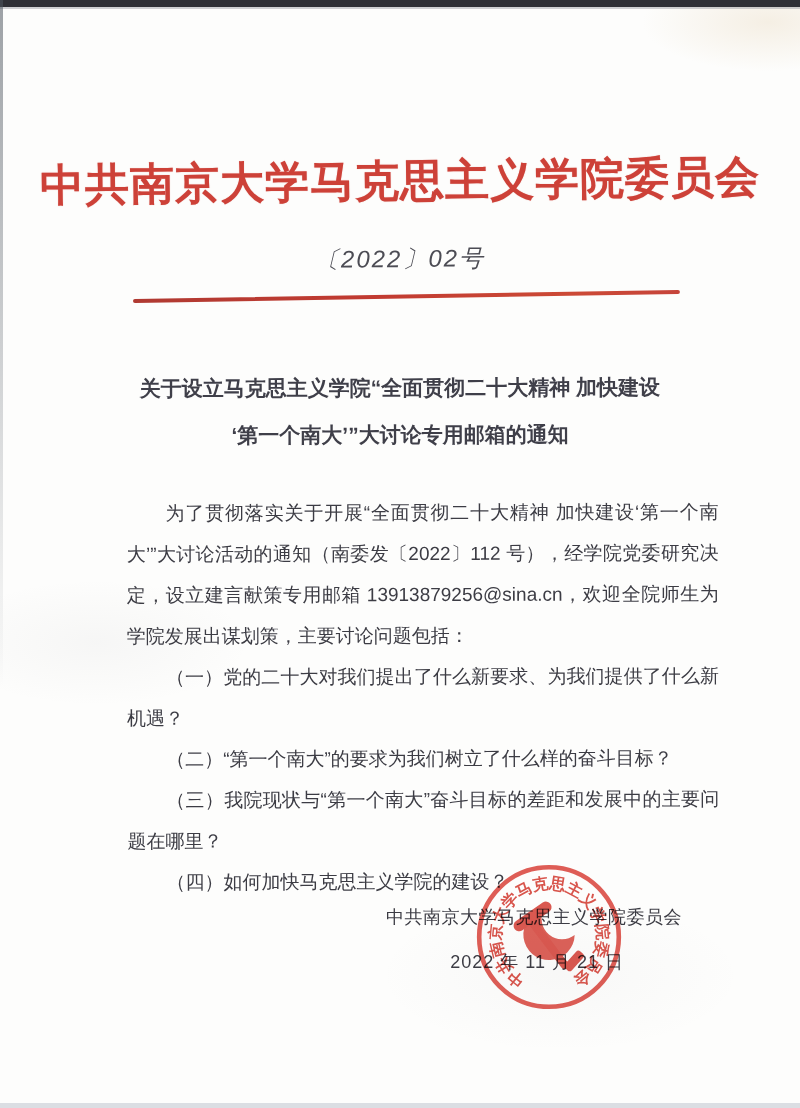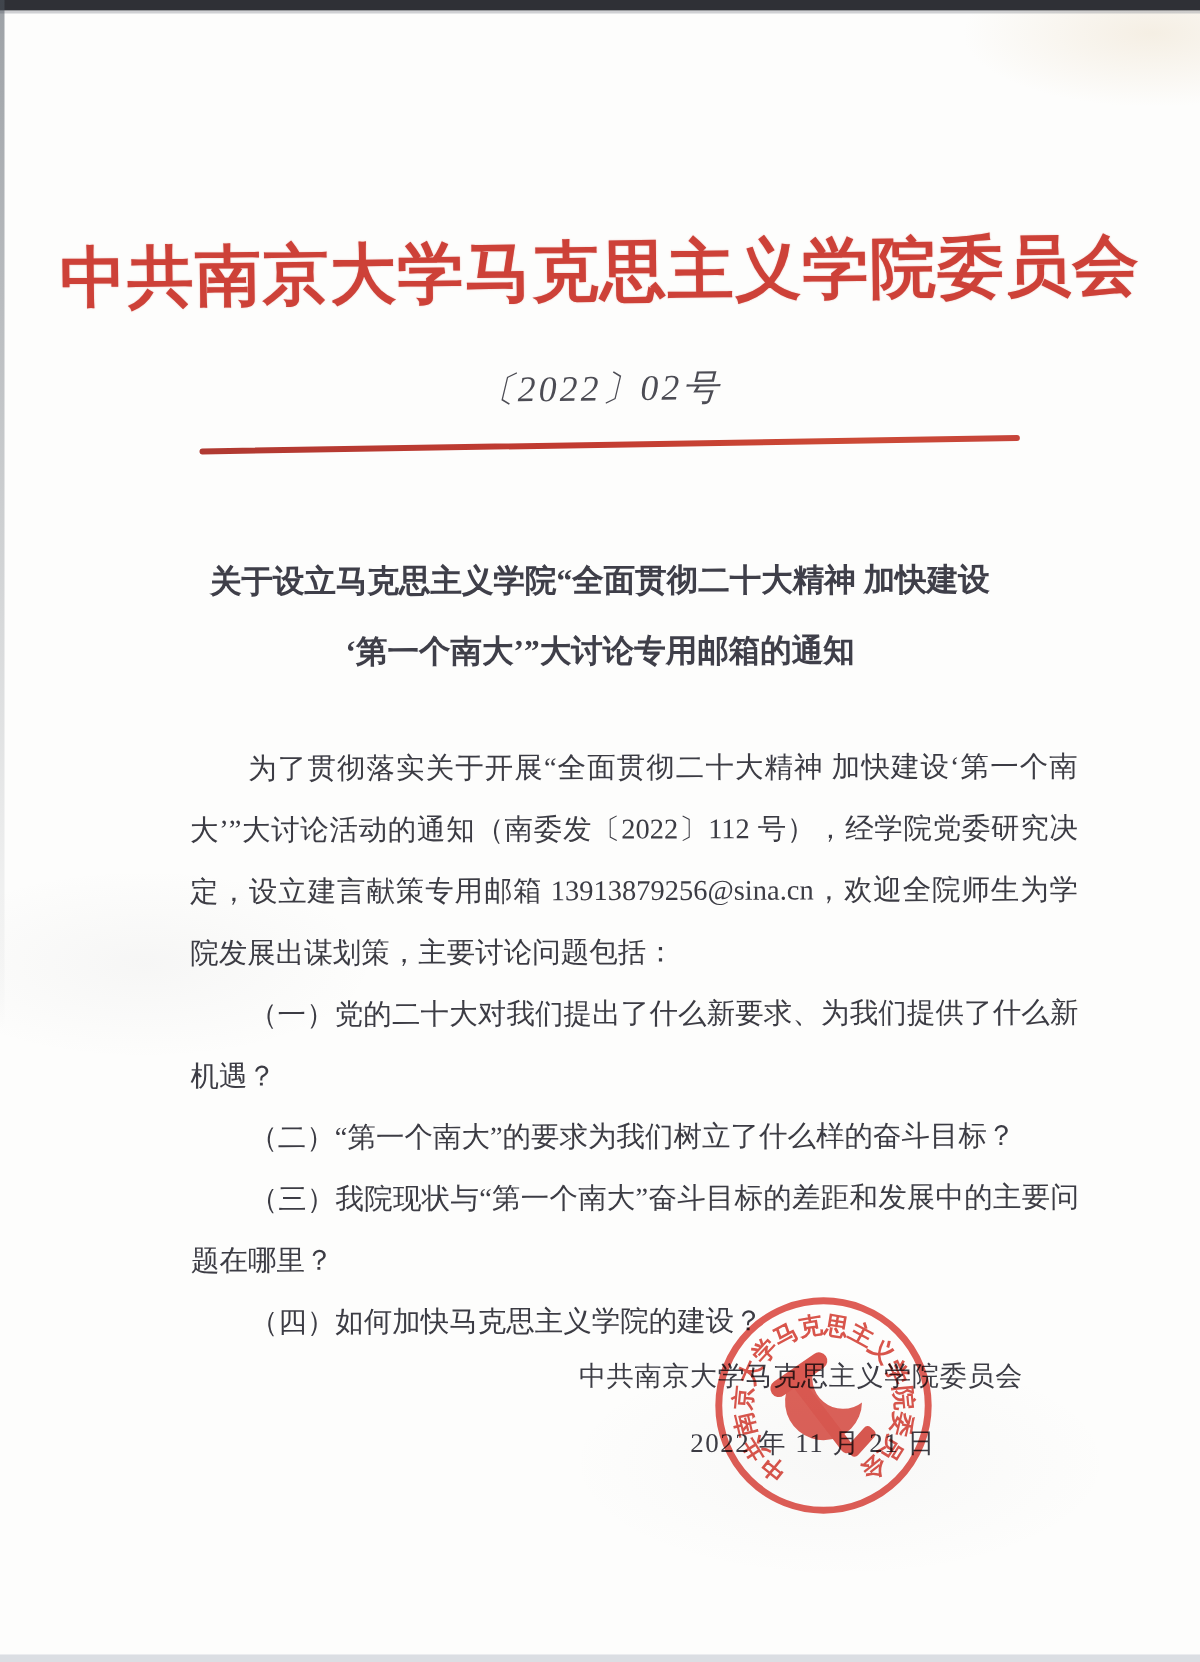--- a/index.html
+++ b/index.html
@@ -6,21 +6,21 @@
   .page{
     position:relative;
     width:800px;height:1108px;
     margin:0 auto;
     background:#fdfdfc;
     background-image:
       radial-gradient(ellipse 180px 70px at 96% 2%, rgba(226,206,172,.30), rgba(226,206,172,0) 70%),
       radial-gradient(ellipse 220px 90px at 12% 58%, rgba(120,120,125,.05), rgba(120,120,125,0) 70%),
       radial-gradient(ellipse 260px 110px at 70% 88%, rgba(120,120,125,.04), rgba(120,120,125,0) 70%);
     overflow:hidden;
-    font-family:Liberation Serif, serif;
+    font-family:Liberation Sans, sans-serif;
   }
   .edge-top{position:absolute;top:0;left:0;right:0;height:7px;background:#2f3036;}
   .edge-top-fade{position:absolute;top:7px;left:0;right:0;height:2px;background:#a2a4aa;opacity:.5;}
   .edge-left{position:absolute;top:0;left:0;width:3px;height:62%;
     background:linear-gradient(#4e565f, rgba(150,155,160,0));opacity:.55;}
   .edge-bottom{position:absolute;bottom:0;left:0;right:0;height:5px;background:#c4cad2;opacity:.6;}
 
   .org-title{
     position:absolute;top:152px;left:0;right:0;
     text-align:center;

